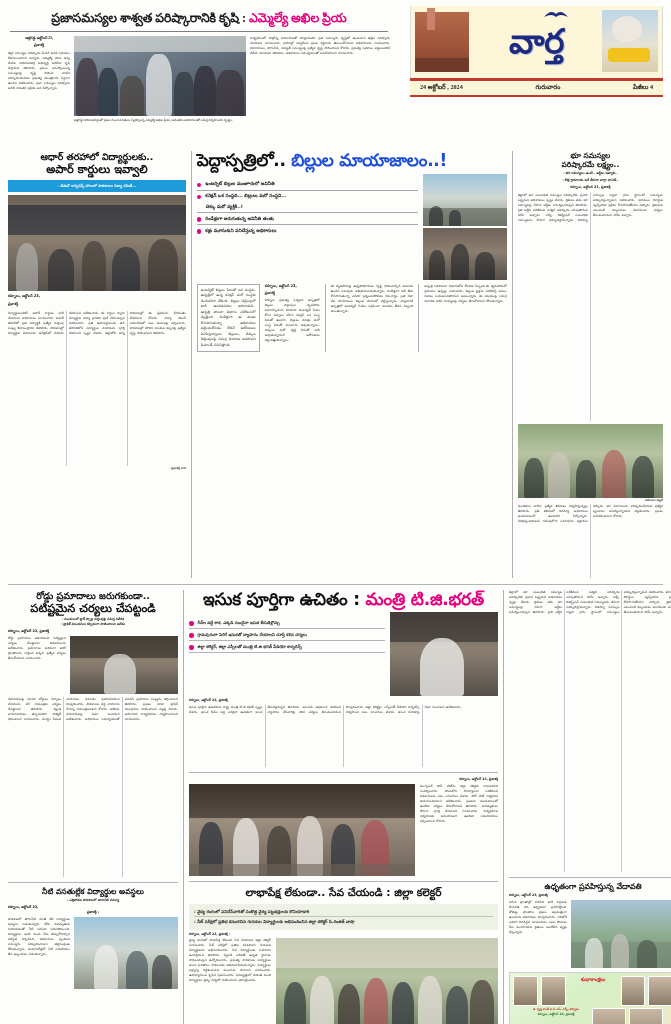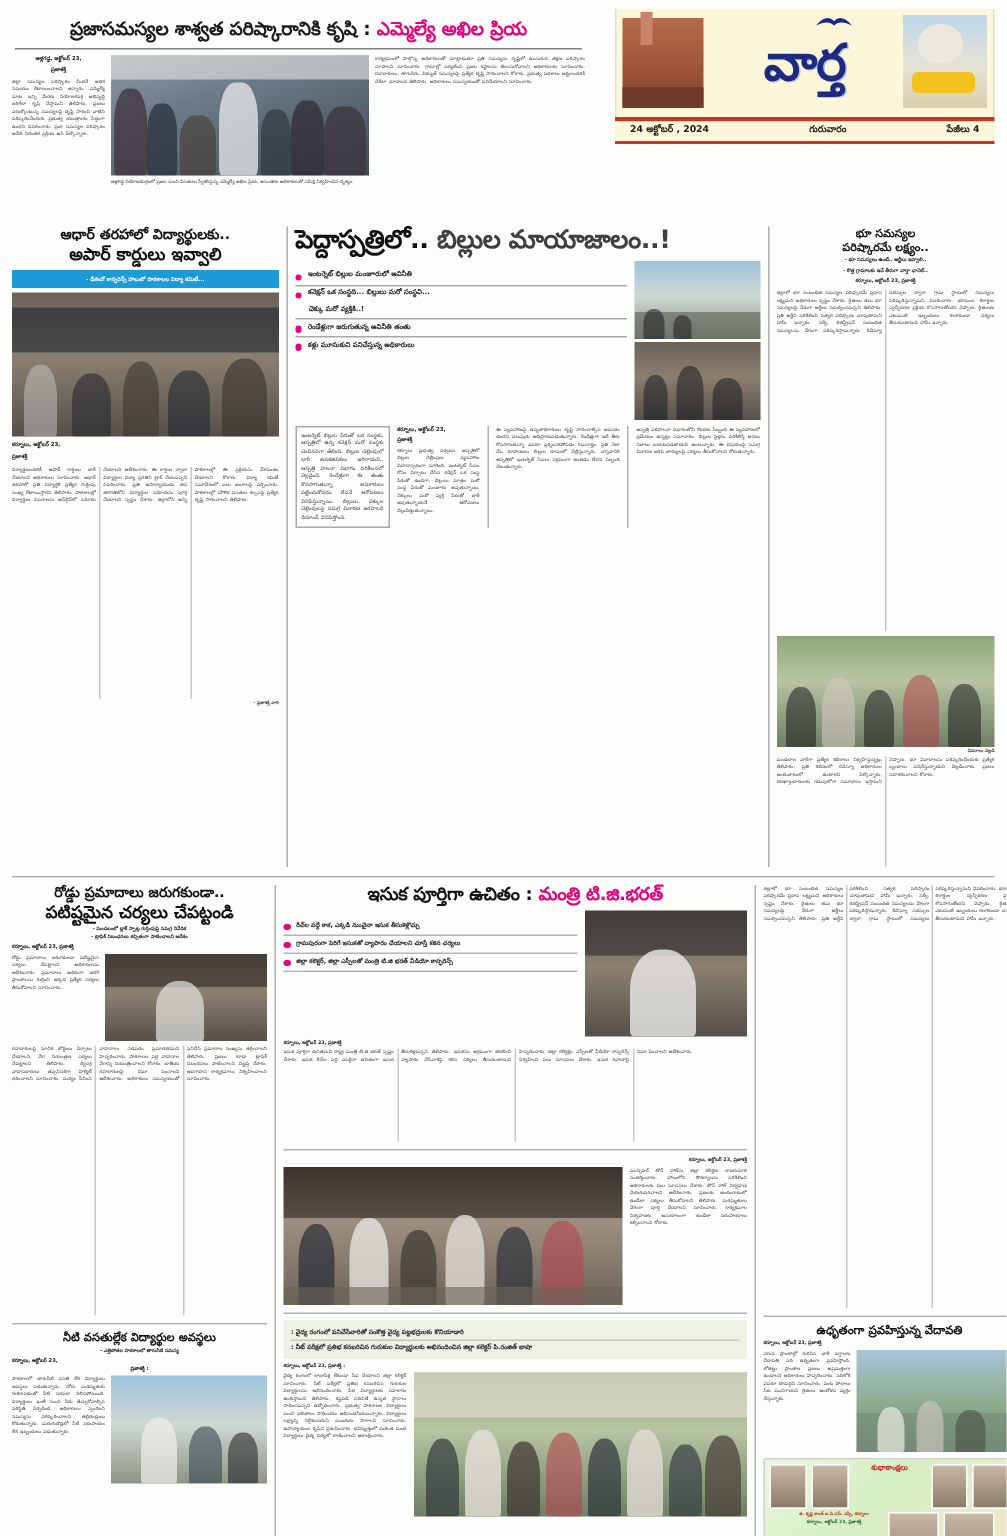--- a/index.html
+++ b/index.html
@@ -18,21 +18,21 @@
   .news-text {
     font-size: 3.1px; line-height: 1.62; color: #3b3b3b;
     text-align: justify; letter-spacing: .1px;
     word-spacing: .3px;
   }
   .news-text.t4 { font-size: 3.45px; line-height: 1.6; }
   .hr-thin { height: 1px; background: #b4b4b4; width: 100%; }
   .vrule { border-left: 1px solid #b0b0b0; }
 
   
-  .masthead-row { display: flex; gap: 20px; height: 140px; }
+  .masthead-row { display: flex; gap: 20px; height: 140px; font-family: Liberation Serif, serif; }
   .lead-block { flex: 1 1 auto; width: 392px; }
   .lead-head {
     font-size: 12.4px; font-weight: bold; color: #1b1b1b;
     text-align: center; letter-spacing: -.1px; white-space: nowrap;
     padding-top: 5px;
   }
   .lead-head .pink { color: #e6007e; }
   .lead-underline { height: 1px; background: #808080; margin: 3px 2px 4px; }
   .lead-body { display: flex; gap: 4px; height: 96px; }
   .lead-col { width: 62px; }
@@ -103,21 +103,21 @@
   .hl-1 { font-size: 9.4px; line-height: 1.24; }
   .hl-2 { font-size: 11.4px; line-height: 1.2; }
   .subbar {
     background: #1d9bd8; color: #fff; font-size: 3.7px; font-weight: bold;
     text-align: center; padding: 3.5px 4px; margin-top: 4px;
   }
   .big-head {
     font-size: 17px; font-weight: bold; color: #111; line-height: 1.1;
     letter-spacing: -.3px; white-space: nowrap;
   }
-  .big-head .red { color: #404040; }
+  .big-head .red { color: #1d4ed8; }
   .bullets { margin-top: 5px; }
   .bullet-row { display: flex; align-items: flex-start; gap: 4px; padding: 2.5px 0; border-bottom: 1px solid #a8a8a8;}
   .bullet-row:last-child { border-bottom: none; }
   .dot { width: 4.5px; height: 4.5px; border-radius: 50%; background: #e6007e; flex: none; margin-top: 1.5px;}
   .bullet-tx { font-size: 4.6px; font-weight: bold; color: #1a1a1a; line-height: 1.25; }
   .photo {
     background: linear-gradient(155deg,#9aa7b3 0%,#78858f 40%,#5b6872 75%,#47525c 100%);
     position: relative; overflow: hidden;
   }
   .photo.sky { background: linear-gradient(180deg,#9dc4dd 0%,#cfd8d2 45%,#8d9486 100%); }
@@ -129,21 +129,21 @@
   .photo .p-band { position:absolute; left:0; right:0; }
 
   .rt-head { text-align: center; font-weight: bold; font-size: 7.4px; line-height: 1.22; color: #111; }
   .rt-sub { font-size: 3.3px; font-weight: bold; text-align: center; line-height: 1.5; color: #222; margin-top: 2px; }
   .two-col { column-count: 2; column-gap: 5px; column-rule: 1px solid #c7c7c7; }
   .three-col { column-count: 3; column-gap: 5px; column-rule: 1px solid #c7c7c7; }
   .four-col { column-count: 4; column-gap: 5px; column-rule: 1px solid #c7c7c7; }
   .five-col { column-count: 5; column-gap: 4px; column-rule: 1px solid #c7c7c7; }
 
   .sec-head-c { text-align:center; font-weight:bold; color:#111; }
-  .mid-head { font-size: 12px; line-height:1.15; letter-spacing:-.2px; }
+  .mid-head { font-size: 17px; line-height:1.15; letter-spacing:-.2px; }
   .mid-head .pink { color:#e6007e; }
   .bullets2 .bullet-row { border-bottom: 1px solid #b5b5b5; }
   .bullets2 .bullet-tx { font-size: 4.1px; }
   .credit { font-size: 3.2px; font-weight: bold; text-align:center; color:#222; line-height:1.5; }
   .byline-s { font-size: 3.4px; font-weight: bold; color:#111; line-height:1.5; }
 
   .shade-box { background: #eef1e6; padding: 3px 5px; }
   .shade-line { font-size: 4.2px; font-weight: bold; color: #1a1a1a; line-height:1.5; padding: 1.5px 0; }
   .shade-line + .shade-line { border-top: 1px solid #c3c8b6; }
 
@@ -411,20 +411,24 @@
           <div class="p-fig" style="left:108px;width:26px;height:60px;background:rgba(225,220,215,.8)"></div>
           <div class="p-fig" style="left:142px;width:24px;height:52px;background:rgba(45,50,58,.7)"></div>
           <div class="p-fig" style="left:172px;width:28px;height:56px;background:rgba(180,70,80,.6)"></div>
           <div class="p-band" style="bottom:0;height:12px;background:rgba(110,100,90,.6)"></div>
         </div>
         <div style="width:78px" class="news-text">మున్సిపల్ టౌన్ హాల్‌ను జిల్లా కలెక్టరు రాజకుమారి సందర్శించారు. హాలులోని సౌకర్యాలను పరిశీలించి అధికారులకు పలు సూచనలు చేశారు. టౌన్ హాల్ నిర్వహణ మెరుగుపరచాలని ఆదేశించారు. ప్రజలకు అందుబాటులో ఉండేలా చర్యలు తీసుకోవాలని తెలిపారు. మరమ్మతులు వేగంగా పూర్తి చేయాలని సూచించారు. కార్యక్రమాల నిర్వహణకు అనుకూలంగా ఉండేలా సదుపాయాలు కల్పించాలని కోరారు.</div>
       </div>
 
       <div class="hr-thin" style="margin:5px 0 4px"></div>
 
+      <div class="sec-head-c" style="font-size:10.6px">
+        <span>లాభాపేక్ష లేకుండా.. సేవ చేయండి :</span>
+        <span class="pink">జిల్లా కలెక్టర్</span>
+      </div>
       <div class="shade-box mt3">
         <div class="shade-line">: వైద్య రంగంలో పనిచేసేవారితో సంకొత్త వైద్య పట్టభద్రులకు కొనియాడారి</div>
         <div class="shade-line">: నీట్ పరీక్షలో ప్రతిభ కనబరిచిన గురుకుల విద్యార్థులకు అభినందించిన జిల్లా కలెక్టర్ పి.రంజిత్ బాషా</div>
       </div>
       <div class="credit mt2" style="text-align:left">కర్నూలు, అక్టోబర్ 23, ప్రజాశక్తి :</div>
       <div class="flex mt2" style="gap:5px">
         <div style="width:82px" class="news-text">వైద్య రంగంలో లాభాపేక్ష లేకుండా సేవ చేయాలని జిల్లా కలెక్టర్ సూచించారు. నీట్ పరీక్షలో ప్రతిభ కనబరిచిన గురుకుల విద్యార్థులను అభినందించారు. పేద విద్యార్థులకు సహకారం అందిస్తామని తెలిపారు. కష్టపడి చదివితే ఉన్నత స్థానాలు సాధించవచ్చని ఉద్బోధించారు. ప్రభుత్వ పాఠశాలల విద్యార్థులు మంచి ఫలితాలు సాధించడం అభినందనీయమన్నారు. విద్యార్థులు లక్ష్యాన్ని నిర్దేశించుకుని ముందుకు సాగాలని సూచించారు. ఉపాధ్యాయుల కృషిని ప్రశంసించారు. భవిష్యత్తులో మరింత మంది విద్యార్థులు వైద్య విద్యలో రాణించాలని ఆకాంక్షించారు.</div>
         <div class="photo grn" style="width:222px;height:96px">
           <div class="p-band" style="top:0;height:30px;background:rgba(225,220,205,.7)"></div>
           <div class="p-fig" style="left:8px;width:22px;height:52px;background:rgba(50,55,60,.7)"></div>

